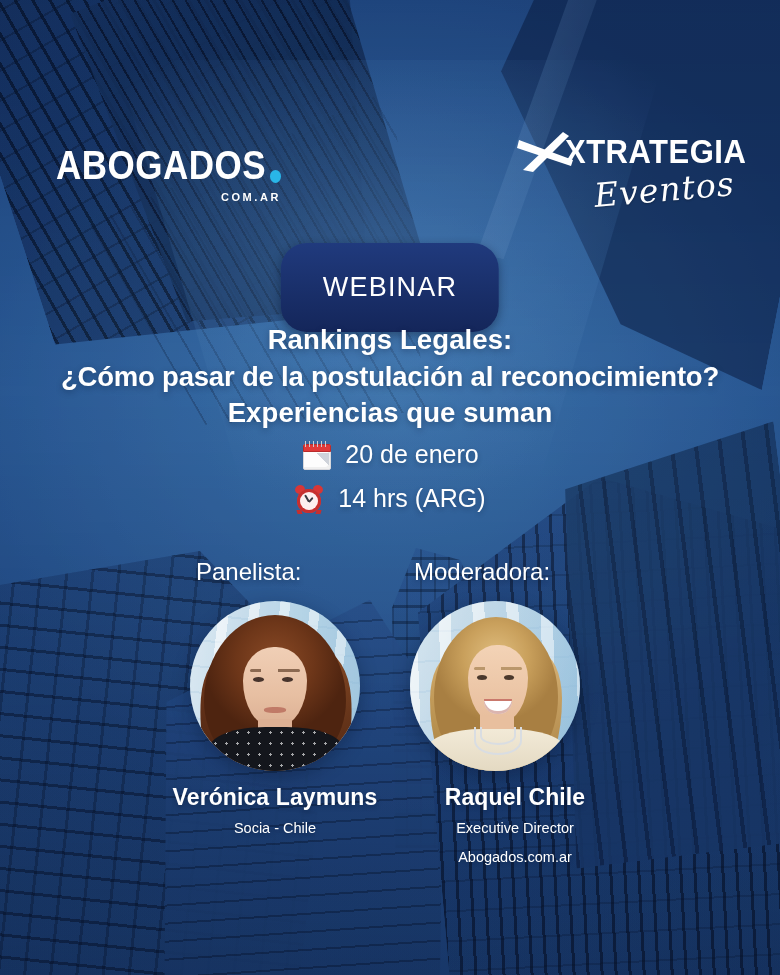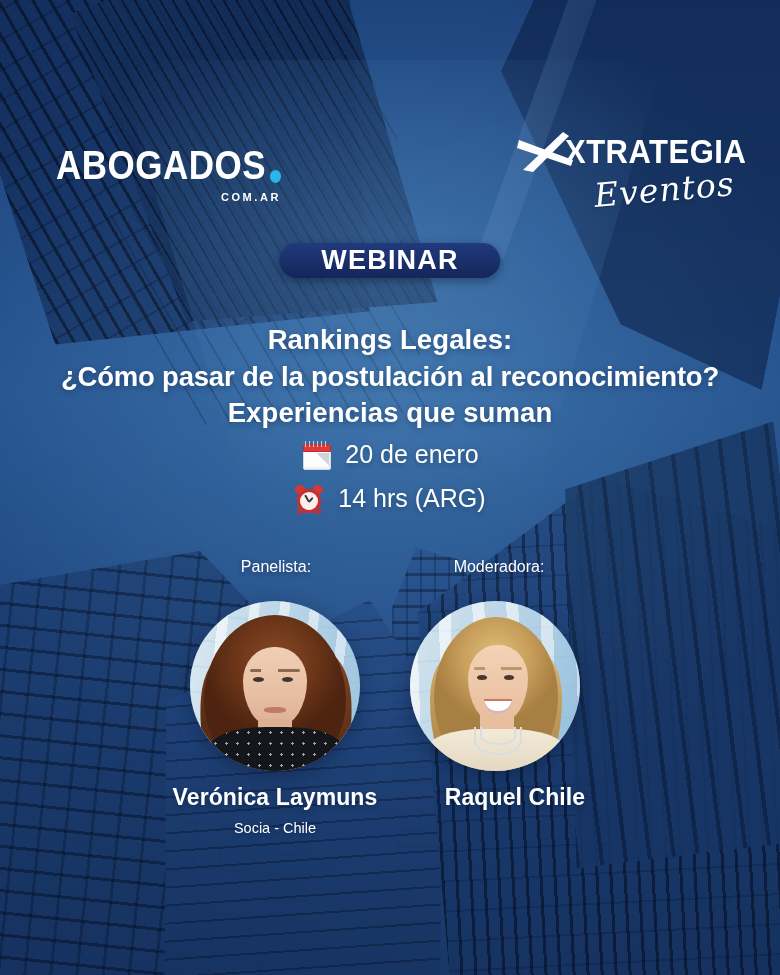--- a/index.html
+++ b/index.html
@@ -177,22 +177,22 @@
     font-family:"DejaVu Serif",serif;font-style:italic;
     font-size:33px;color:#fff;letter-spacing:1px;
     transform:rotate(-5deg);
     text-shadow:0 1px 2px rgba(0,0,0,.25);
   }
 
   
   .webinar-pill{
     position:absolute;left:50%;top:243px;transform:translateX(-50%);
     background:linear-gradient(180deg,#203a7d 0%,#14265a 100%);
-    color:#fff;font-weight:bold;font-size:27px;letter-spacing:1.2px;
-    padding:2px 42px;border-radius:26px;
+    color:#fff;font-weight:normal;font-size:27px;letter-spacing:1.2px;
+    padding:29px 42px;border-radius:26px;
     box-shadow:0 3px 10px rgba(5,14,36,.40);
     white-space:nowrap;
   }
 
   
   .title{
     position:absolute;left:0;right:0;top:322px;
     text-align:center;color:#fff;
     font-size:27.5px;font-weight:bold;line-height:1.33;
     letter-spacing:.1px;
@@ -246,21 +246,21 @@
   .clk-h,.clk-m{position:absolute;background:#3b3b44;border-radius:1px;}
   .clk-h{left:14px;top:12px;width:1.6px;height:6px;transform-origin:50% 100%;transform:rotate(40deg);}
   .clk-m{left:14px;top:10px;width:1.6px;height:8px;transform-origin:50% 100%;transform:rotate(-30deg);}
   .clk-footL,.clk-footR{position:absolute;bottom:0;width:5px;height:4px;background:#c62f2f;}
   .clk-footL{left:3px;transform:skewX(16deg);}
   .clk-footR{right:3px;transform:skewX(-16deg);}
 
   
   .roles{position:absolute;left:0;right:0;top:558px;}
   .role{
-    position:absolute;color:#fff;font-size:16px;text-align:center;
+    position:absolute;color:#fff;font-size:24px;text-align:left;
     text-shadow:0 2px 5px rgba(8,22,48,.35);
   }
   .role-left{left:196px;width:160px;}
   .role-right{left:414px;width:170px;}
 
   
   .portrait{
     position:absolute;width:170px;height:170px;border-radius:50%;
     overflow:hidden;
     box-shadow:0 6px 18px rgba(6,18,44,.35);
@@ -535,18 +535,20 @@
 
     <div class="names">
 
       <div class="person left">
         <div class="pname">Verónica Laymuns</div>
         <div class="prole">Socia - Chile</div>
       </div>
 
       <div class="person right">
         <div class="pname">Raquel Chile</div>
+        <div class="prole">Executive Director</div>
+        <div class="prole">Abogados.com.ar</div>
       </div>
 
     </div>
 
   </div>
 </div>
 
 </body></html>

